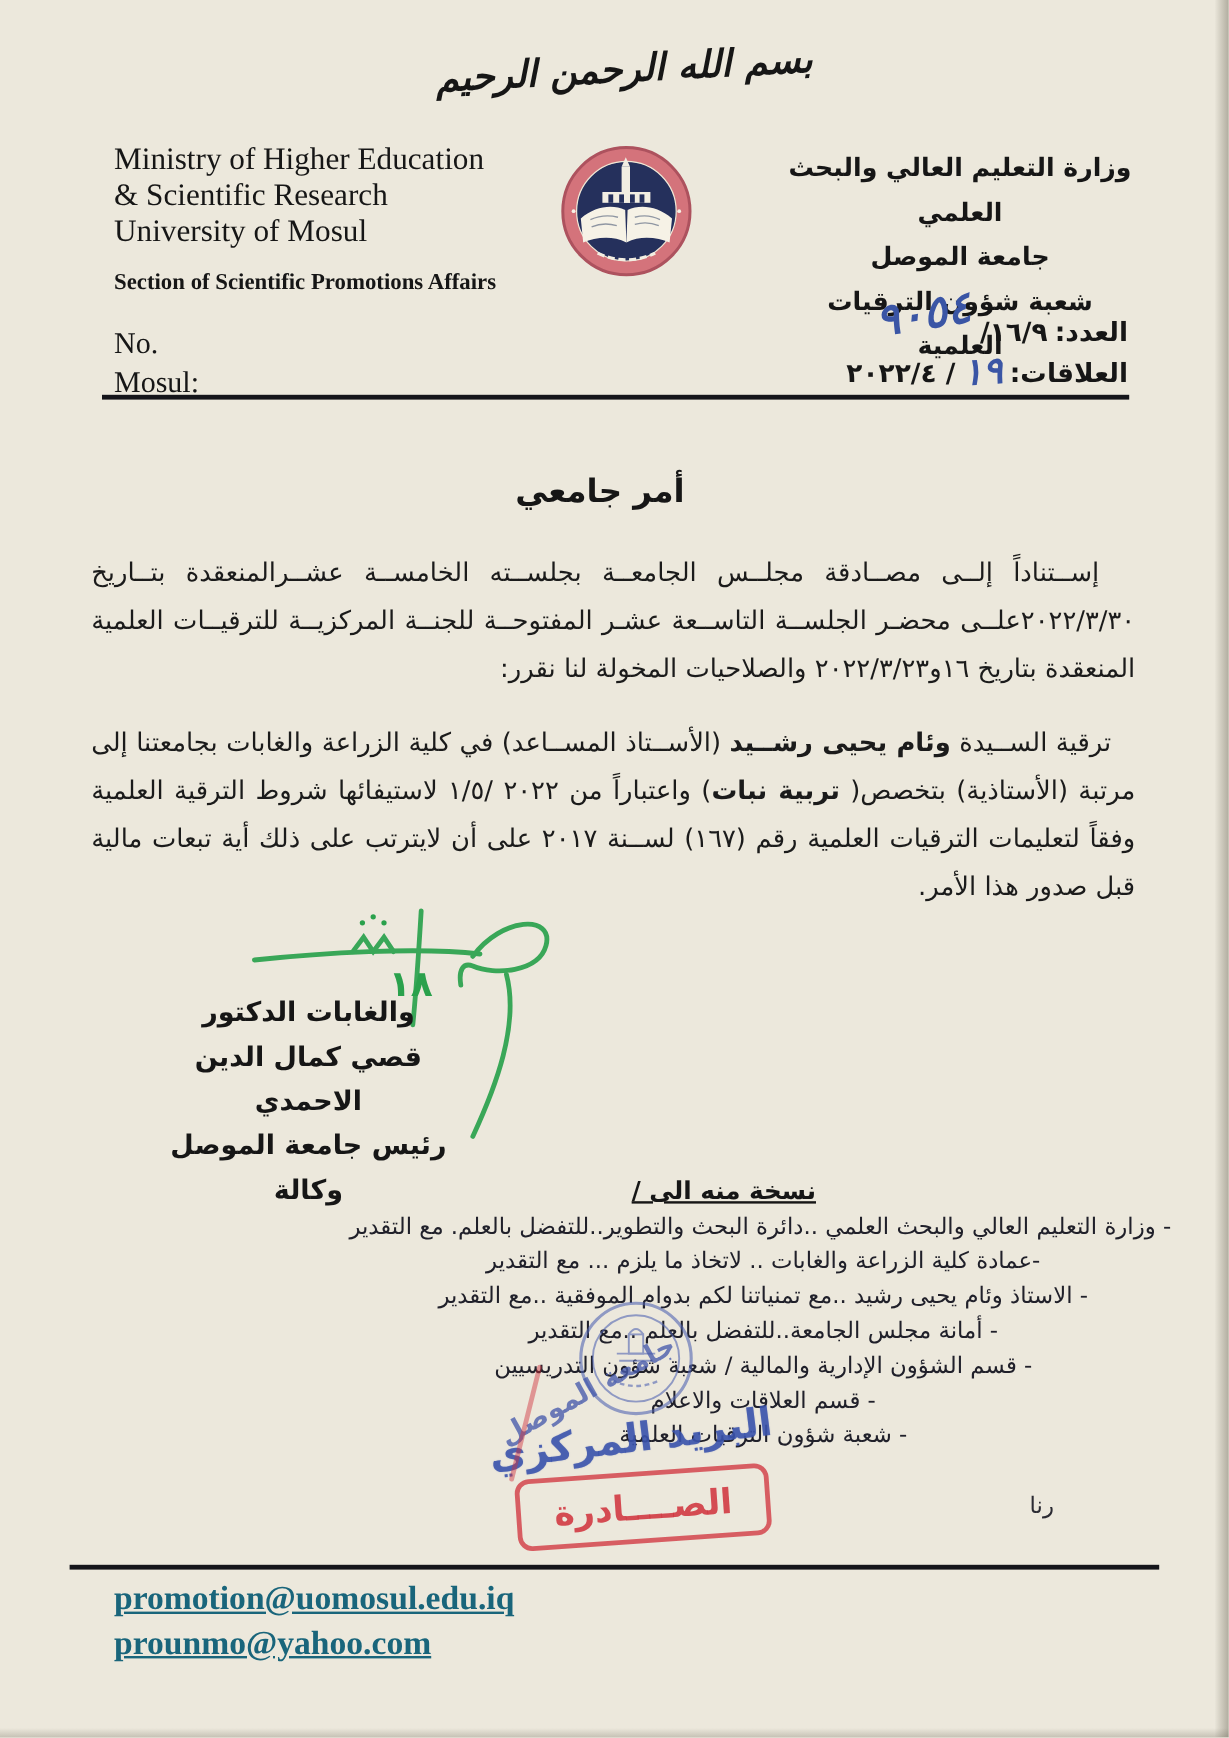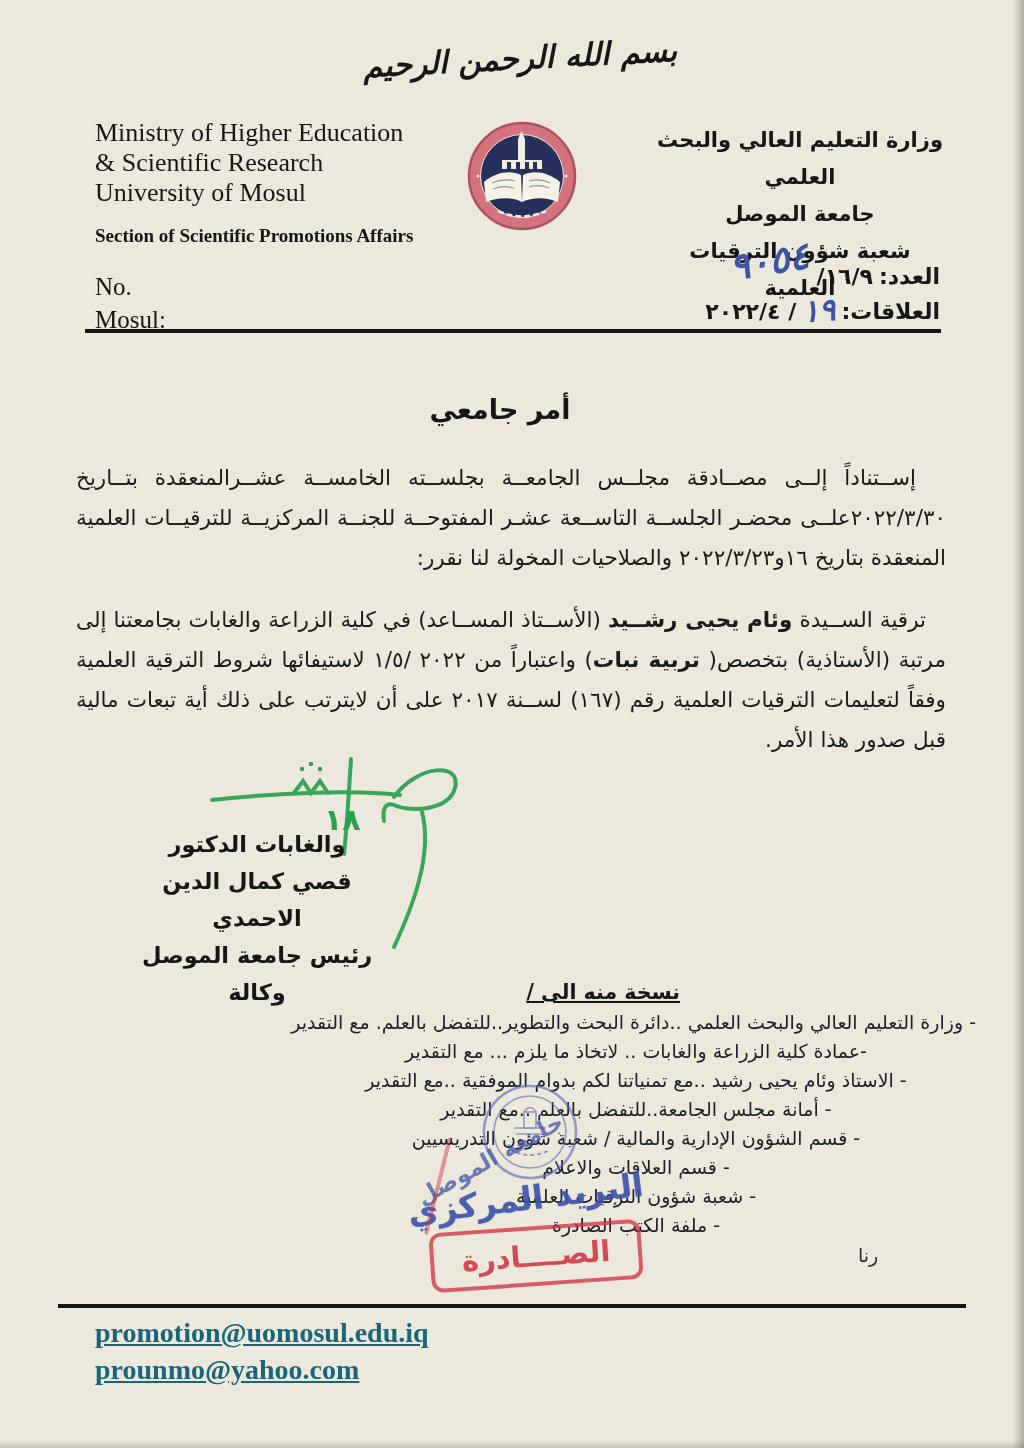--- a/index.html
+++ b/index.html
@@ -180,21 +180,20 @@
 
   <div class="abs ar copies-heading">نسخة منه الى /</div>
   <div class="abs ar copies-list">
     <div>- وزارة التعليم العالي والبحث العلمي ..دائرة البحث والتطوير..للتفضل بالعلم. مع التقدير</div>
     <div>-عمادة كلية الزراعة والغابات .. لاتخاذ ما يلزم ... مع التقدير</div>
     <div>- الاستاذ وئام يحيى رشيد ..مع تمنياتنا لكم بدوام الموفقية ..مع التقدير</div>
     <div>- أمانة مجلس الجامعة..للتفضل بالعلم ..مع التقدير</div>
     <div>- قسم الشؤون الإدارية والمالية / شعبة شؤون التدريسيين</div>
     <div>- قسم العلاقات والاعلام</div>
     <div>- شعبة شؤون الترقيات العلمية</div>
-    <div>- ملفة الكتب الصادرة</div>
   </div>
 
   <div class="abs stamp-circle">
     <svg width="100" height="100" viewBox="0 0 100 100">
       <g fill="none" stroke="#5265b2" opacity="0.75">
         <circle cx="50" cy="50" r="46" stroke-width="2.6"></circle>
         <circle cx="50" cy="50" r="36" stroke-width="1.6"></circle>
         <rect x="44" y="30" width="12" height="16" stroke-width="1.6"></rect>
         <path d="M44,30 q6,-9 12,0" stroke-width="1.6"></path>
         <path d="M34,46 h32 M36,52 h28" stroke-width="1.6"></path>

